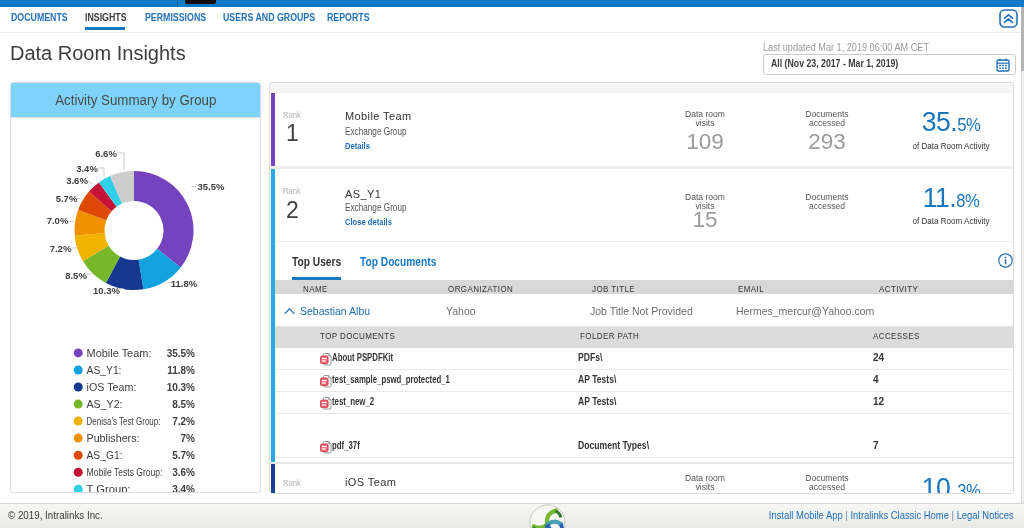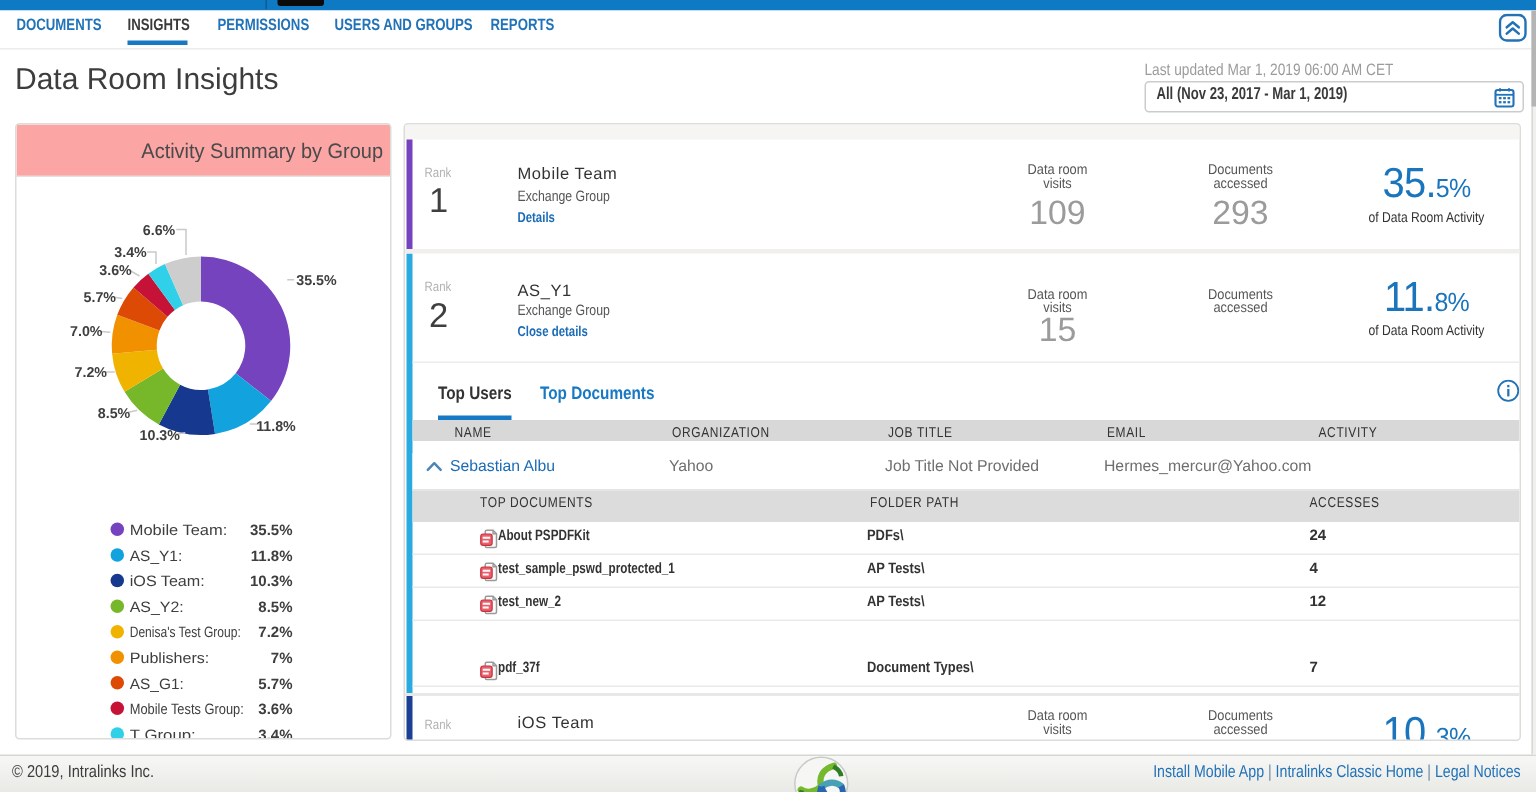--- a/index.html
+++ b/index.html
@@ -16,21 +16,21 @@
 #insights-underline { left:85px; top:27px; width:39.5px; height:2.9px; background:#1779c4; }
 #collapse-icon { left:999px; top:9px; }
 
 #title { left:10px; top:42px; font-size:20px; color:#3d3d3d; }
 #lastupd { left:763px; top:41px; font-size:11px; color:#9b9b9b; transform:scaleX(.83); transform-origin:0 0; }
 #datebox { left:763px; top:54px; width:253px; height:21px; border:1px solid #ccc; border-radius:3px; background:#fff; }
 #datebox span { position:absolute; left:7px; top:1.5px; font-size:11.5px; font-weight:bold; color:#3a3a3a; transform:scaleX(.76); transform-origin:0 0; white-space:nowrap; }
 #calicon { position:absolute; right:5px; top:3px; }
 
 #leftcard { left:10px; top:82px; width:251px; height:411px; border:1px solid #dcdcda; border-radius:3px; background:#fff; overflow:hidden; }
-#leftcard .hdr { position:absolute; left:0; top:0; width:100%; height:35px; background:#fca5a5; border-bottom:1px solid #e3e1de; text-align:right; line-height:35px; font-size:14px; color:#4a4a4a; }
+#leftcard .hdr { position:absolute; left:0; top:0; width:100%; height:35px; background:#7dd3fc; border-bottom:1px solid #e3e1de; text-align:center; line-height:35px; font-size:14px; color:#4a4a4a; }
 #donutwrap { position:absolute; left:0; top:35px; width:249px; height:374px; }
 
 #rightcard { left:269px; top:82px; width:745px; height:412px; border:1px solid #dcdcda; border-radius:3px; background:#fff; overflow:hidden; }
 #rc-strip { left:0; top:0; width:743px; height:10px; background:#f6f5f3; }
 .rbar { position:absolute; left:1px; width:4px; }
 #bar1 { top:10px; height:73px; background:#7643BE; }
 #bar2 { top:86px; height:295px; background:#29ABE2; }
 #bar3 { top:381px; height:30px; background:#1B3F94; }
 .ranksep { position:absolute; left:0; width:743px; height:3px; background:#f0efed; }
 .rank-label { position:absolute; left:13px; font-size:9px; color:#b3b3b3; transform:scaleX(.85); transform-origin:0 0; }

